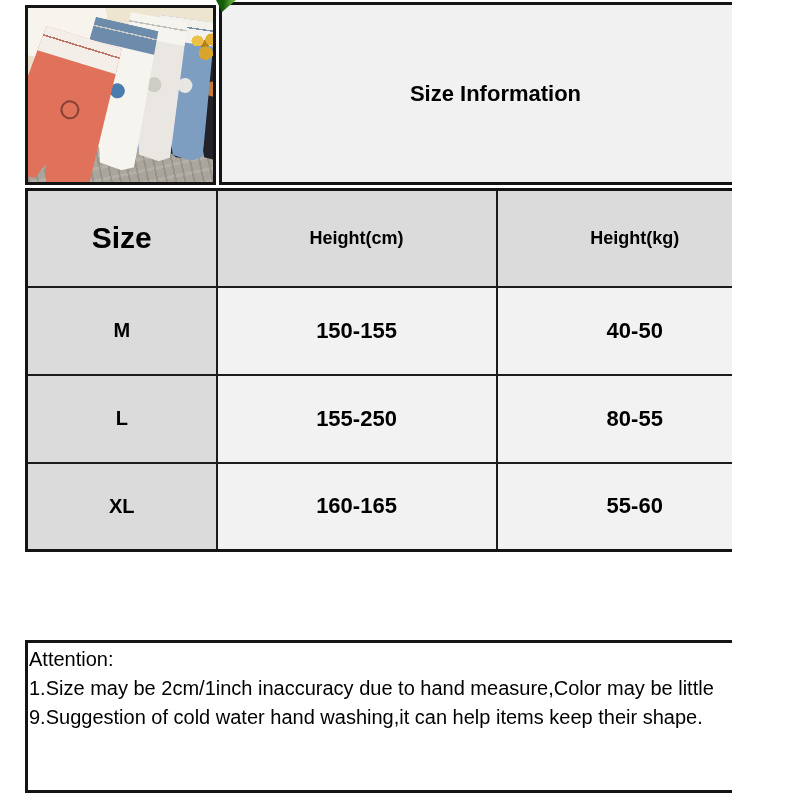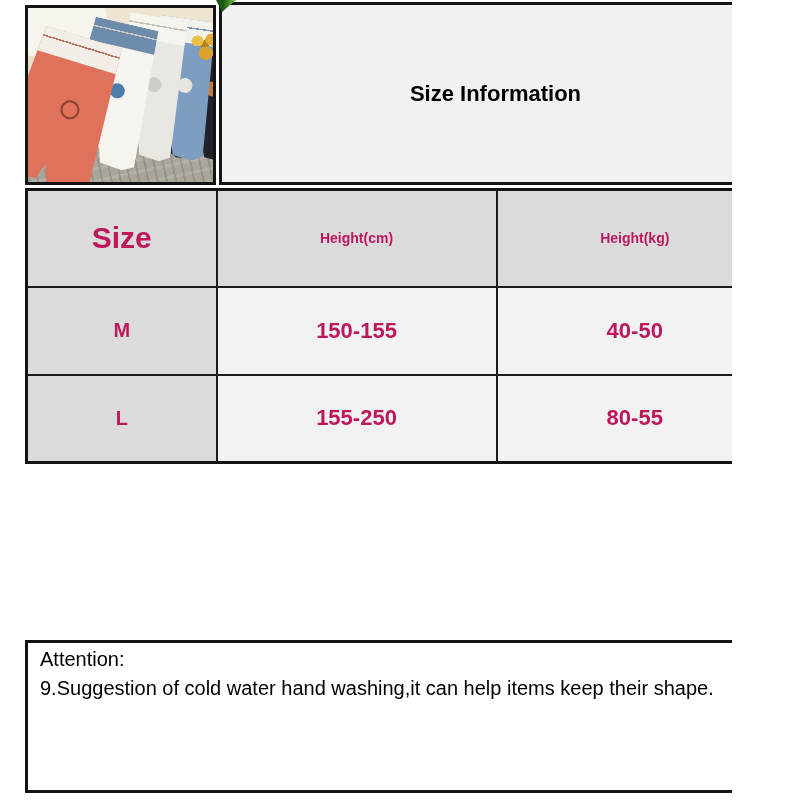--- a/index.html
+++ b/index.html
@@ -58,34 +58,34 @@
 
   .ribbon { position: absolute; left: 216px; top: 0; width: 20px; height: 12px; z-index: 8;
     background: linear-gradient(95deg, #15590a 35%, #63ad37 80%);
     clip-path: polygon(0 0, 100% 0, 30% 100%); }
 
   
   .size-table { position: absolute; left: 25px; top: 188px; width: 747px;
     border-collapse: collapse; table-layout: fixed; border: 3px solid #141414; }
   .size-table th, .size-table td {
     border: 2px solid #1c1c1c; text-align: center; vertical-align: middle;
-    color: #be185d; padding: 0; overflow: hidden;
+    color: #000000; padding: 0; overflow: hidden;
   }
   .size-table col.c1 { width: 190px; }
   .size-table col.c2 { width: 280px; }
   .size-table col.c3 { width: 277px; }
-  .size-table th { height: 97px; background: #dbdbdb; font-size: 14px; font-weight: bold; }
+  .size-table th { height: 97px; background: #dbdbdb; font-size: 18px; font-weight: bold; }
   .size-table th.size-h { font-size: 30px; }
   .size-table td { height: 88px; font-size: 22px; font-weight: bold; background: #f2f2f2; }
   .size-table td.col-size { background: #dbdbdb; font-size: 20px; }
 
   
   .attention {
     position: absolute; left: 25px; top: 640px; width: 747px; height: 153px;
-    background: #ffffff; border: 3px solid #141414; padding: 2px 12px; overflow: hidden;
+    background: #ffffff; border: 3px solid #141414; padding: 2px 1px; overflow: hidden;
   }
   .att-line { font-size: 20px; line-height: 29px; color: #000; white-space: nowrap; }
 </style>
 </head>
 <body>
 
 <div class="page">
 
   <div class="photo">
     <div class="cloth"></div>
@@ -121,21 +121,27 @@
       <tr>
         <td class="col-size">M</td>
         <td>150-155</td>
         <td>40-50</td>
       </tr>
       <tr>
         <td class="col-size">L</td>
         <td>155-250</td>
         <td>80-55</td>
       </tr>
+      <tr>
+        <td class="col-size">XL</td>
+        <td>160-165</td>
+        <td>55-60</td>
+      </tr>
     </tbody>
   </table>
 
   <div class="attention">
     <div class="att-line">Attention:</div>
+    <div class="att-line">1.Size may be 2cm/1inch inaccuracy due to hand measure,Color may be little</div>
     <div class="att-line">9.Suggestion of cold water hand washing,it can help items keep their shape.</div>
   </div>
 
 </div>
 
 </body></html>

